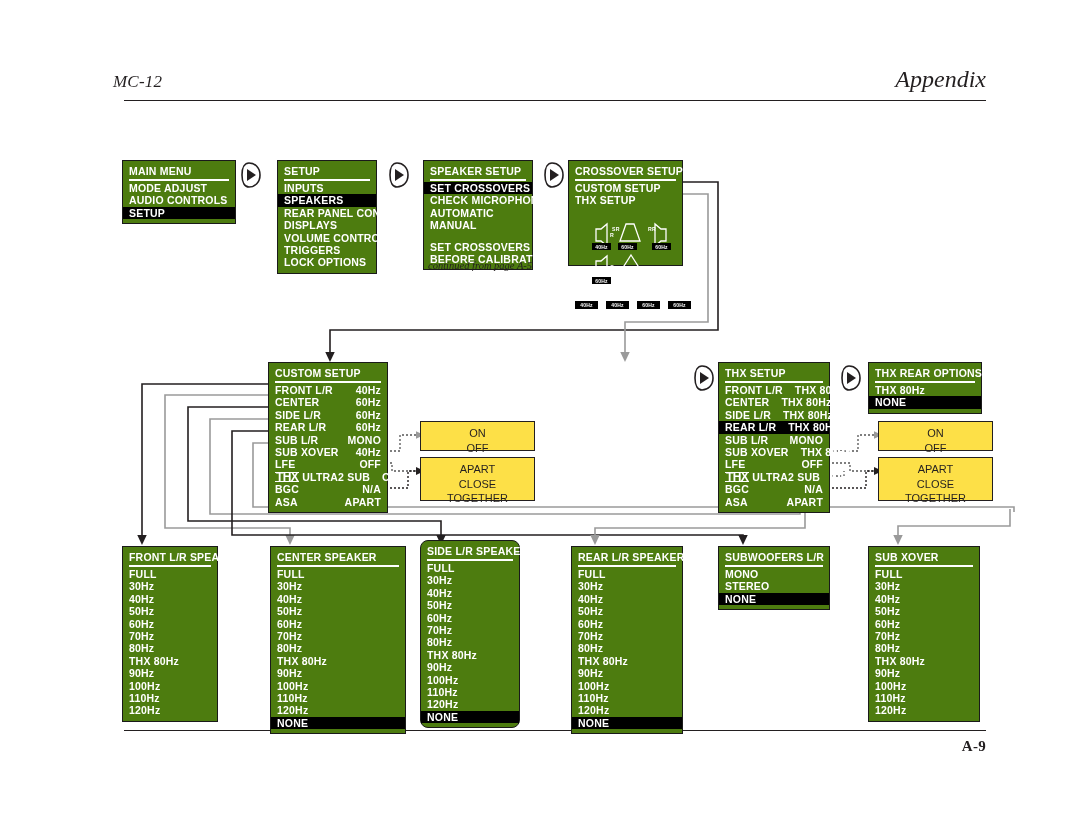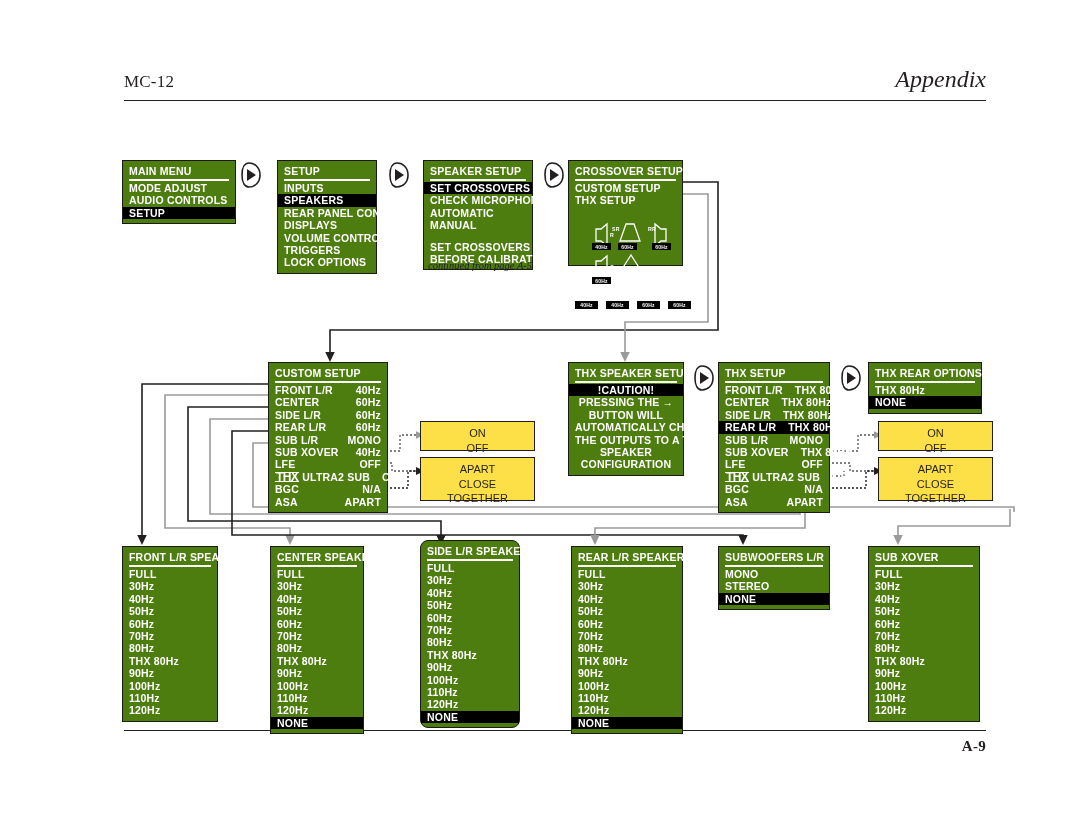--- a/index.html
+++ b/index.html
@@ -13,22 +13,23 @@
     position: relative;
     font-family: "Liberation Sans", sans-serif;
     overflow: hidden;
   }
 
   
   #page { position: absolute; inset: 0; }
 
   .hdr-left {
     position: absolute;
-    left: 124px; top: 72px;
+    left: 113px; top: 72px;
     font-family: "Liberation Serif", serif;
+    font-style: italic;
     font-size: 17px;
     color: #231f20;
     letter-spacing: 0.2px;
   }
   .hdr-right {
     position: absolute;
     right: 94px; top: 66px;
     font-family: "Liberation Serif", serif;
     font-style: italic;
     font-size: 24px;
@@ -372,31 +373,20 @@
   <div class="popup" style="left:420px; top:421px; width:115px; height:30px;">
     <div>ON</div>
     <div>OFF</div>
   </div>
   <div class="popup" style="left:420px; top:457px; width:115px; height:44px;">
     <div>APART</div>
     <div>CLOSE</div>
     <div>TOGETHER</div>
   </div>
 
-  <div class="panel" id="p-thxspk" style="left:568px; top:362px; width:116px;">
-    <div class="title">THX SPEAKER SETUP</div>
-    <div class="titlerule"></div>
-    <div class="row center hl">!CAUTION!</div>
-    <div class="row center">PRESSING THE →</div>
-    <div class="row center">BUTTON WILL</div>
-    <div class="row center">AUTOMATICALLY CHANGE</div>
-    <div class="row center">THE OUTPUTS TO A THX</div>
-    <div class="row center">SPEAKER</div>
-    <div class="row center">CONFIGURATION</div>
-  </div>
 
   <div class="navbtn" style="left:691px; top:365px;">
     <svg viewBox="0 0 24 26" width="24" height="26">
       <path d="M11,1 C17,1 22,5.5 22,13 C22,20.5 17,25 11,25 C7,25 4,21 4,13 C4,5 7,1 11,1 Z" fill="#ffffff" stroke="#231f20" stroke-width="1.6"></path>
       <path d="M9,7 L18,13 L9,19 Z" fill="#231f20"></path>
     </svg>
   </div>
 
   <div class="panel" id="p-thxsetup" style="left:718px; top:362px; width:112px;">
     <div class="title">THX SETUP</div>
@@ -481,21 +471,21 @@
     <div class="row single">60Hz</div>
     <div class="row single">70Hz</div>
     <div class="row single">80Hz</div>
     <div class="row single">THX 80Hz</div>
     <div class="row single">90Hz</div>
     <div class="row single">100Hz</div>
     <div class="row single">110Hz</div>
     <div class="row single">120Hz</div>
   </div>
 
-  <div class="panel" id="p-centerspk" style="left:270px; top:546px; width:94px;">
+  <div class="panel" id="p-centerspk" style="left:270px; top:546px; width:136px;">
     <div class="title">CENTER SPEAKER</div>
     <div class="titlerule"></div>
     <div class="row single">FULL</div>
     <div class="row single">30Hz</div>
     <div class="row single">40Hz</div>
     <div class="row single">50Hz</div>
     <div class="row single">60Hz</div>
     <div class="row single">70Hz</div>
     <div class="row single">80Hz</div>
     <div class="row single">THX 80Hz</div>

